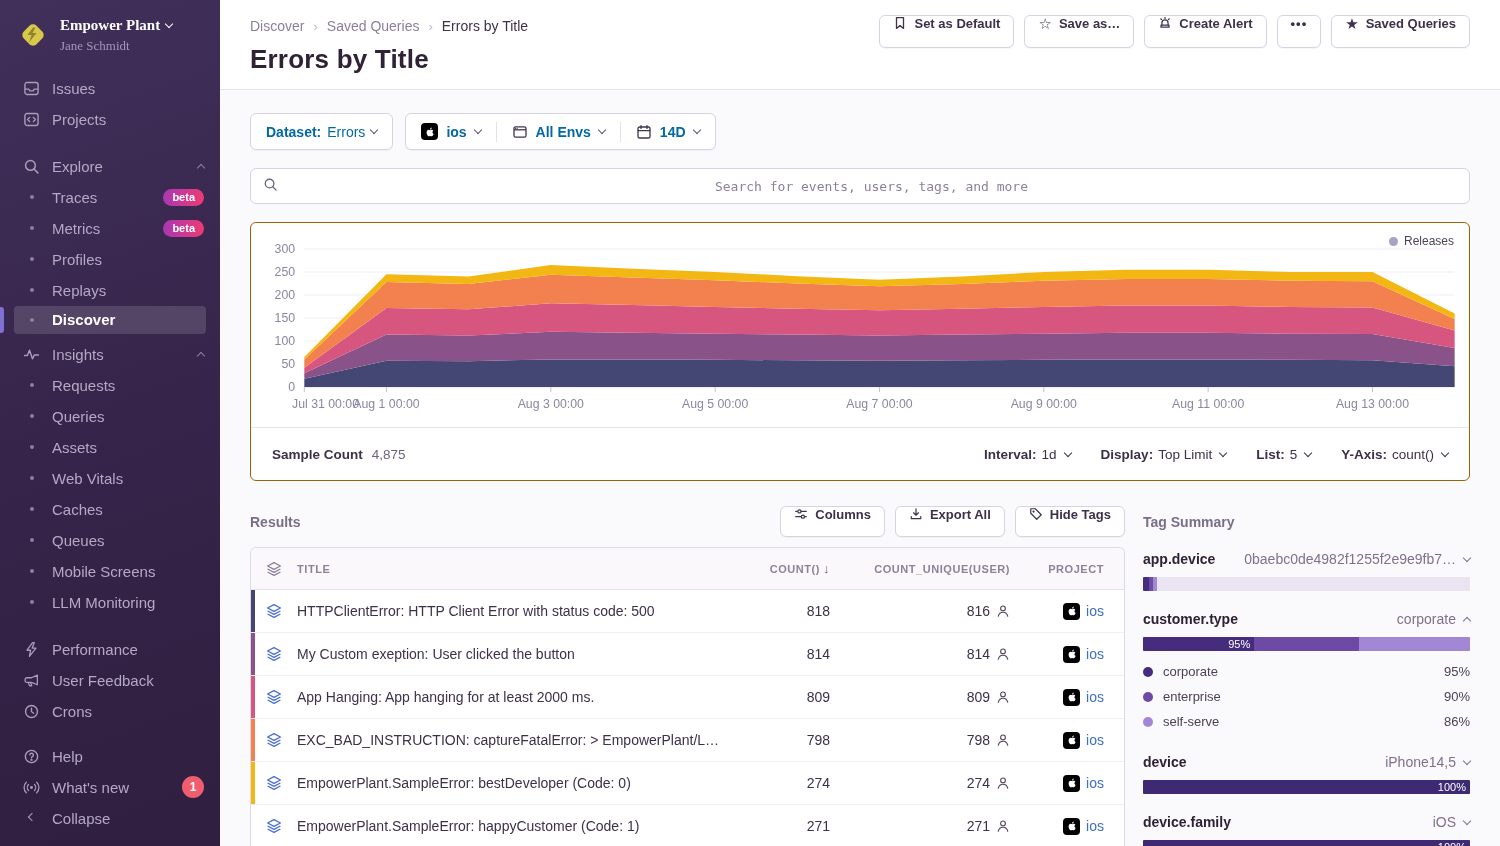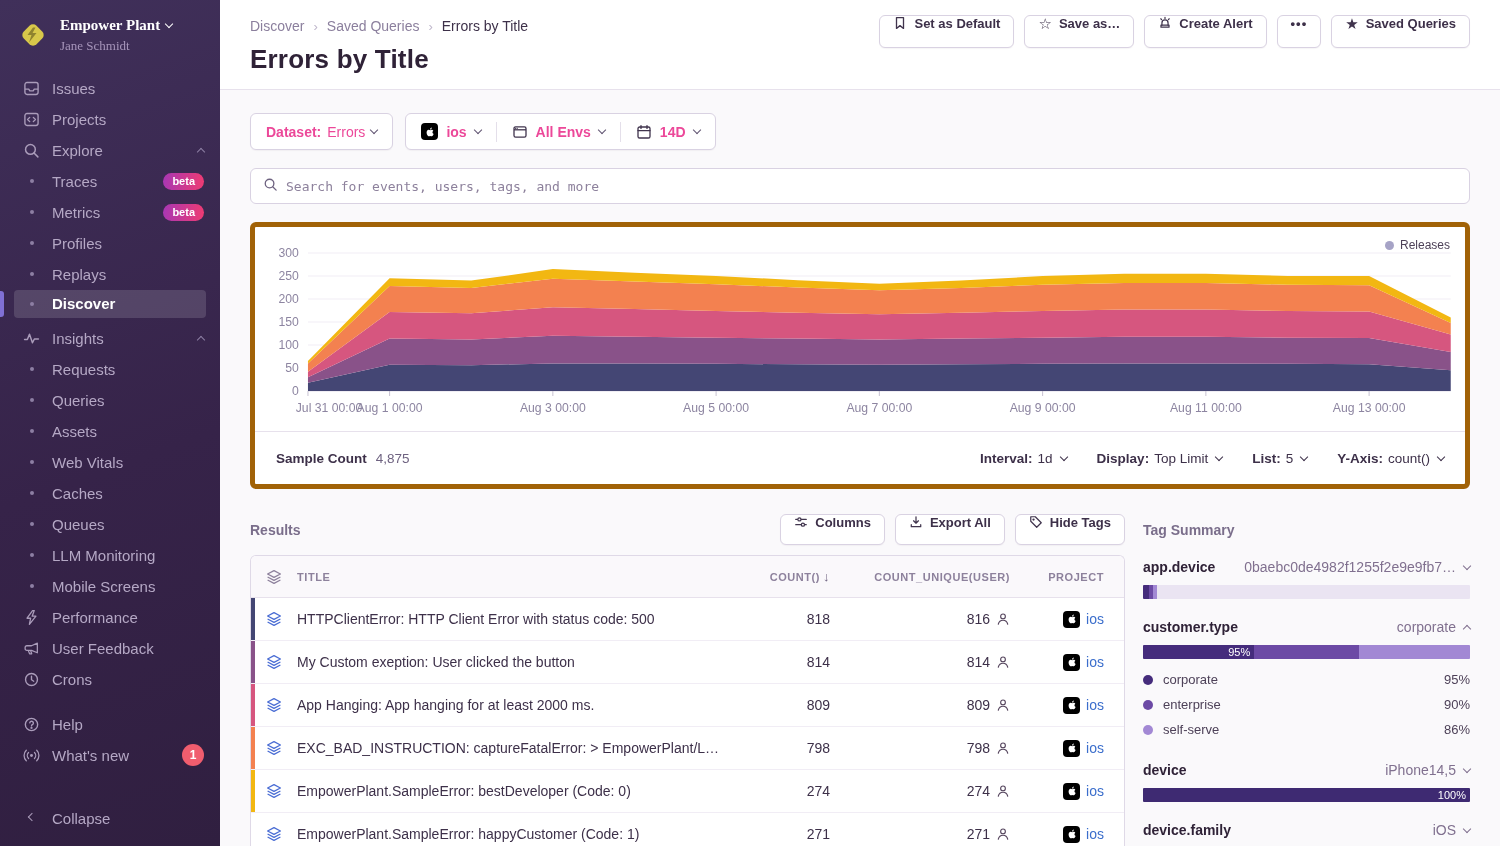--- a/index.html
+++ b/index.html
@@ -13,21 +13,21 @@
   .org-meta { line-height:1.25; min-width:0;font-family:Liberation Serif, serif; }
   .org-name { display:flex; align-items:center; gap:6px; color:#fff; font-weight:bold; font-size:15px; white-space:nowrap; }
   .org-sub { color:#a695ba; font-size:13px; }
   .nav { display:flex; flex-direction:column; flex:1; margin-top:14px; }
   .nav-item { display:flex; align-items:center; height:31px; padding:0 16px 0 22px; color:#b5a8c5; font-size:15px; cursor:pointer; position:relative; }
   .nav-ico { width:19px; display:flex; justify-content:center; align-items:center; margin-right:11px; color:#a globalThis; color:#a western; }
   .nav-ico { color:#aa9cba; }
   .nav-ico svg { display:block; }
   .dot::before { content:""; width:4px; height:4px; border-radius:50%; background:#8d7fa3; display:block; }
   .nav-label { white-space:nowrap; }
-  .nav-sec { }
+  .nav-sec { margin-top:16px; }
   .group-chev { margin-left:auto; color:#8d7fa3; }
   .nav-item.active { background:rgba(255,255,255,0.14); border-radius:4px; margin:0 14px; padding:0 2px 0 8px; color:#fff; font-weight:bold; height:28px; }
   .nav-item.active .nav-ico { margin-right:11px; }
   .edge-bar { position:absolute; left:-14px; top:1px; bottom:1px; width:4px; border-radius:0 3px 3px 0; background:#8070d4; }
   .beta-badge { margin-left:auto; background:linear-gradient(95deg,#a737b4,#ef3b72); color:#fff; font-size:11px; font-weight:bold; padding:2.5px 9px; border-radius:10px; }
   .count-badge { margin-left:auto; width:22px; height:22px; border-radius:50%; background:#f05d6e; color:#fff; font-size:12px; font-weight:bold; display:flex; align-items:center; justify-content:center; }
   .chev { display:inline-block; width:6px; height:6px; border-right:1.6px solid currentColor; border-bottom:1.6px solid currentColor; transform:rotate(45deg); margin-top:-3px; }
   .chev.up { transform:rotate(-135deg); margin-top:3px; }
   .chev.left { transform:rotate(135deg); }
   .collapse-item { margin-top:auto; }
@@ -43,34 +43,34 @@
   .actions { display:flex; gap:10px; align-items:flex-start; }
   .btn { display:inline-flex; align-items:flex-start; gap:7px; height:33px; padding:0 13px; background:#fff; border:1px solid #d9d2e2; border-radius:6px; font-size:13px; font-weight:bold; color:#3d3049; cursor:pointer; box-shadow:0 1px 1px rgba(40,30,60,0.04); white-space:nowrap; font-family:inherit; }
   .btn .ico { display:flex; color:#40344d; }
   .star-glyph { font-size:15px; line-height:1; }
   .dots-glyph { letter-spacing:1px; font-weight:bold; }
 
   .content { padding:23px 30px 0; flex:1; overflow:hidden; }
 
   
   .filter-row { display:flex; gap:12px; margin-bottom:18px; }
-  .pill { display:flex; align-items:center; background:#fff; border:1px solid #d9d2e2; border-radius:6px; height:37px; font-size:14px; color:#ec4899; box-shadow:0 1px 1px rgba(40,30,60,0.04); }
+  .pill { display:flex; align-items:center; background:#fff; border:1px solid #d9d2e2; border-radius:6px; height:37px; font-size:14px; color:#0369a1; box-shadow:0 1px 1px rgba(40,30,60,0.04); }
   .dataset-pill { padding:0 15px; gap:6px; cursor:pointer; }
   .bold { font-weight:bold; }
   .seg { display:flex; align-items:center; gap:8px; padding:0 15px; height:100%; cursor:pointer; font-weight:bold; }
   .seg-divider { width:1px; height:20px; background:#e4dfea; }
   .pill .chev, .btn .chev { color:#5f5370; }
   .apple-badge { width:17px; height:17px; background:#000; border-radius:4px; display:flex; align-items:center; justify-content:center; flex:none; }
   .search-bar { display:flex; align-items:center; background:#fff; border:1px solid #d9d2e2; border-radius:6px; height:36px; padding:0 12px; margin-bottom:18px; gap:8px; }
-  .search-bar input { border:none; outline:none; flex:1; font-family:"DejaVu Sans Mono","Liberation Mono",monospace; font-size:13px; color:#4c1d95; background:transparent; }
+  .search-bar input { border:none; outline:none; flex:1; font-family:"DejaVu Sans Mono","Liberation Mono",monospace; font-size:13px; color:#4c1d95; background:transparent;text-align:center; }
   .search-bar input::placeholder { color:#8d819c; }
   .search-ico { color:#6e6280; }
 
   
-  .chart-panel { background:#fff; border:5px solid #a16207; border-radius:6px; position:relative; }
+  .chart-panel { background:#fff; border:1px solid #a16207; border-radius:6px; position:relative; }
   .legend { position:absolute; top:11px; right:15px; display:flex; align-items:center; gap:6px; font-size:12px; color:#4d4158; }
   .legend-dot { width:9px; height:9px; border-radius:50%; }
   .chart-footer { border-top:1px solid #e7e1ec; height:53px; display:flex; align-items:center; padding:0 21px; font-size:13.5px; color:#3d3049; }
   .sample { display:flex; align-items:baseline; gap:9px; }
   .sample-val { color:#6e6280; }
   .cf-controls { margin-left:auto; display:flex; gap:30px; }
   .cf-item { display:flex; align-items:center; gap:5px; cursor:pointer; }
   .cf-item .chev { margin-left:3px; }
 
   
@@ -211,25 +211,25 @@
     <div class="nav-item">
         <span class="nav-ico dot"></span>
         <span class="nav-label">Caches</span>
       </div>
     <div class="nav-item">
         <span class="nav-ico dot"></span>
         <span class="nav-label">Queues</span>
       </div>
     <div class="nav-item">
         <span class="nav-ico dot"></span>
+        <span class="nav-label">Mobile Screens</span>
+      </div>
+    <div class="nav-item">
+        <span class="nav-ico dot"></span>
         <span class="nav-label">LLM Monitoring</span>
-      </div>
-    <div class="nav-item">
-        <span class="nav-ico dot"></span>
-        <span class="nav-label">Mobile Screens</span>
       </div>
 
     <div class="nav-item nav-sec">
       <span class="nav-ico">
           <svg width="17" height="17" viewBox="0 0 16 16" fill="none" stroke="currentColor" stroke-width="1.2" stroke-linejoin="round">
             <path d="M9 1.5 3.8 8.7h3.4L6 14.5l6.2-7.7H8.6L10.6 1.5z"></path>
           </svg>
         </span>
       <span class="nav-label">Performance</span>
     </div>

